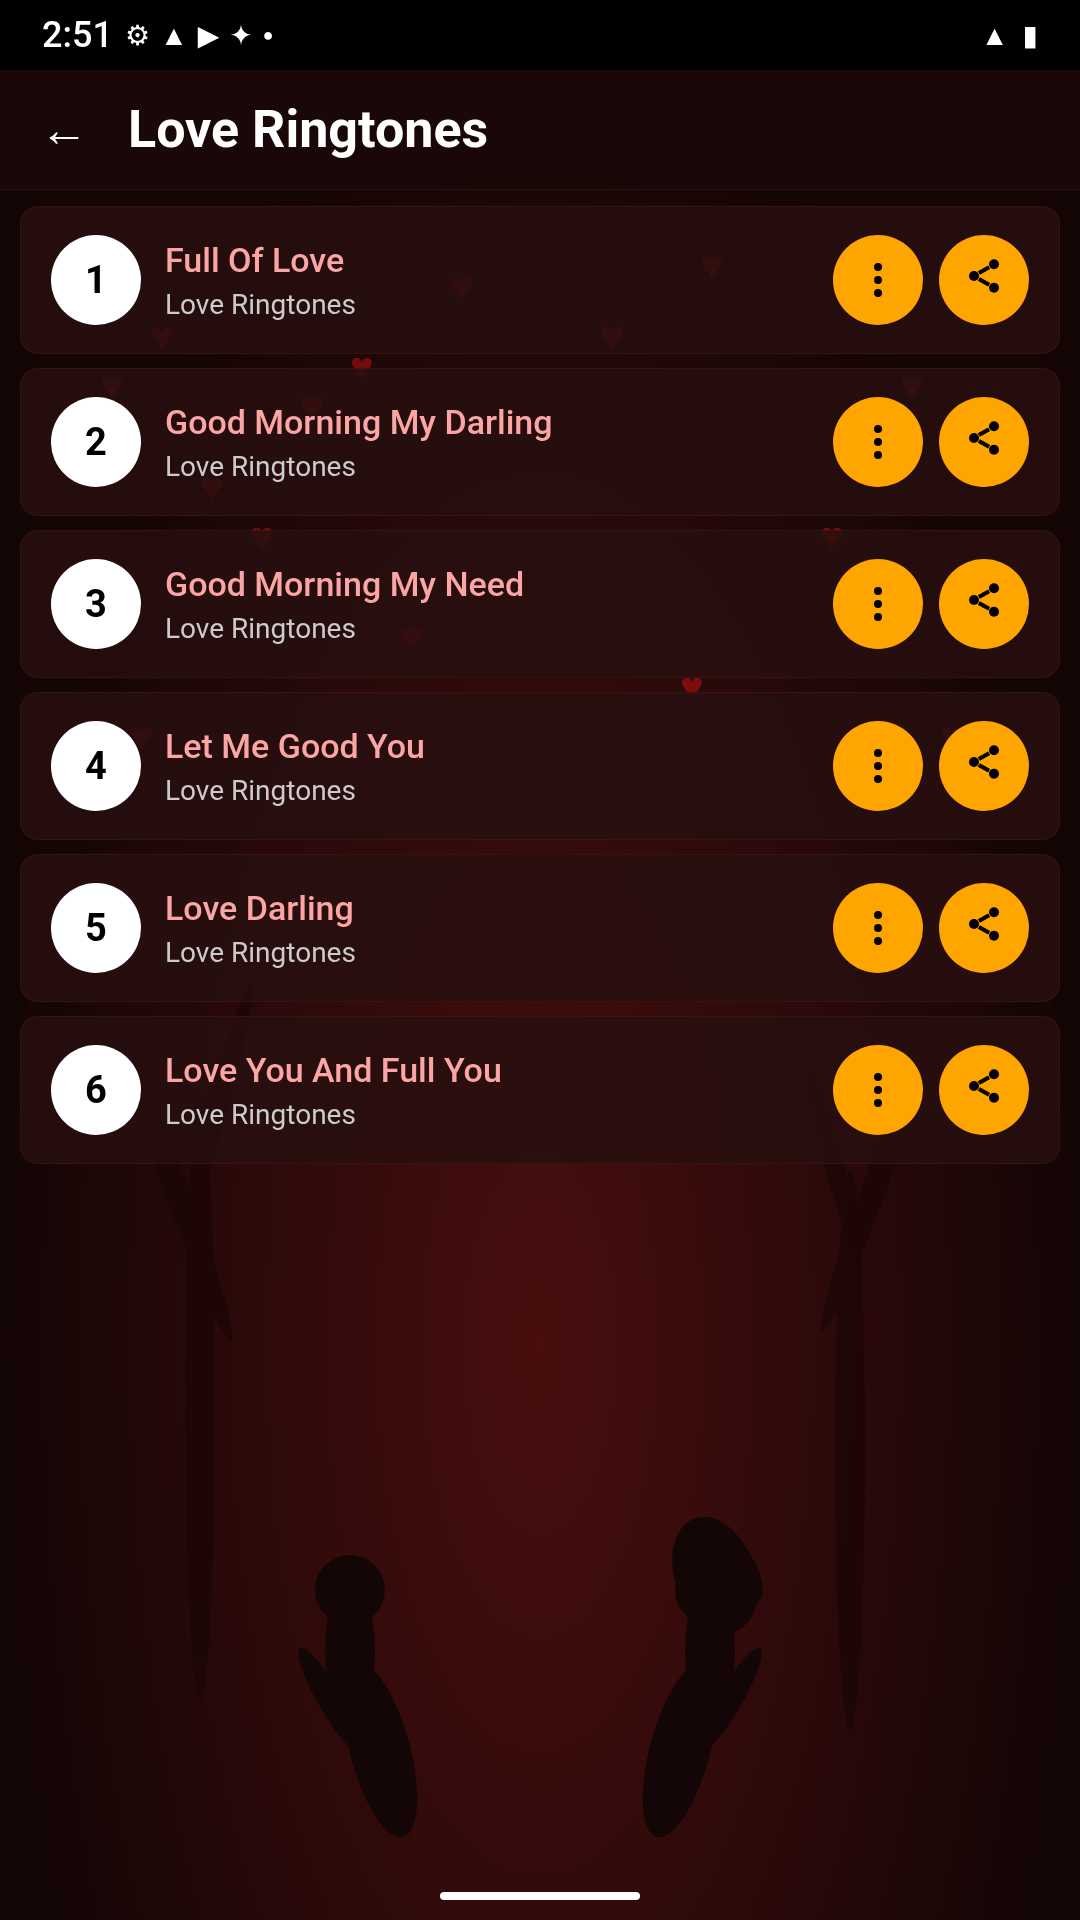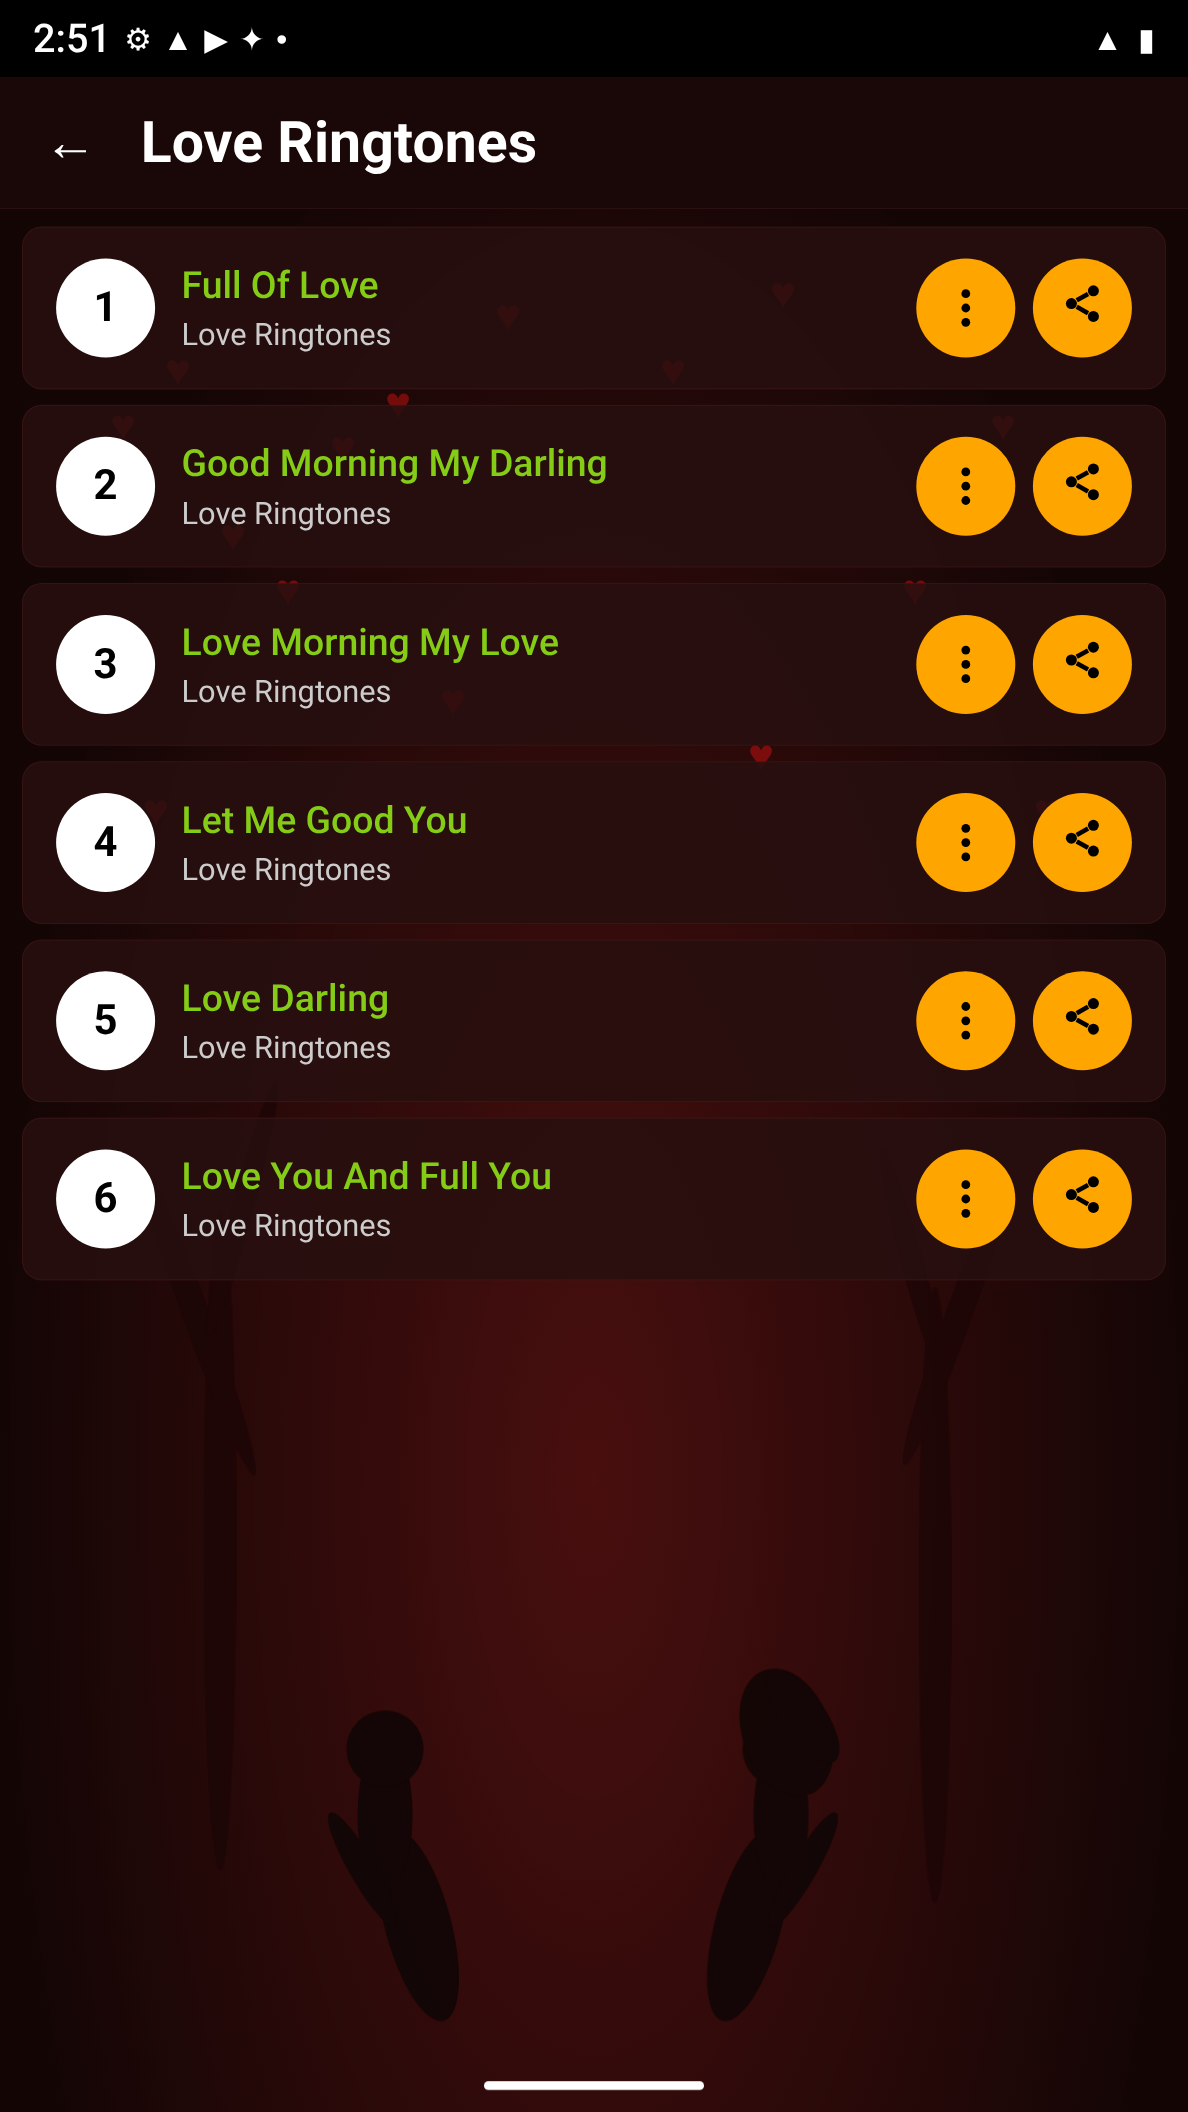--- a/index.html
+++ b/index.html
@@ -32,21 +32,21 @@
     }
 
     
     .status-bar {
       position: relative;
       z-index: 10;
       background-color: #000000;
       display: flex;
       align-items: center;
       justify-content: space-between;
-      padding: 0 30px;
+      padding: 0 42px;
       height: 70px;
     }
 
     .status-left {
       display: flex;
       align-items: center;
       gap: 12px;
     }
 
     .status-time {
@@ -139,21 +139,21 @@
     }
 
     .track-info {
       flex: 1;
       min-width: 0;
     }
 
     .track-name {
       font-size: 34px;
       font-weight: 500;
-      color: #84cc16;
+      color: #fca5a5;
       margin-bottom: 8px;
       white-space: nowrap;
       overflow: hidden;
       text-overflow: ellipsis;
     }
 
     .track-category {
       font-size: 28px;
       color: #cccccc;
       font-weight: 400;
@@ -356,21 +356,21 @@
               <line x1="15.09" y1="6.77" x2="8.91" y2="10.23" stroke="#000" stroke-width="2.5"></line>
               <line x1="8.91" y1="13.77" x2="15.09" y2="17.23" stroke="#000" stroke-width="2.5"></line>
             </svg>
           </span>
         </button>
       </div>
     </div>
     <div class="ringtone-card">
       <div class="track-number">3</div>
       <div class="track-info">
-        <div class="track-name">Love Morning My Love</div>
+        <div class="track-name">Good Morning My Need</div>
         <div class="track-category">Love Ringtones</div>
       </div>
       <div class="track-actions">
         <button class="action-btn" title="More options">
           <div class="dots-icon">
             <div class="dot"></div>
             <div class="dot"></div>
             <div class="dot"></div>
           </div>
         </button>

